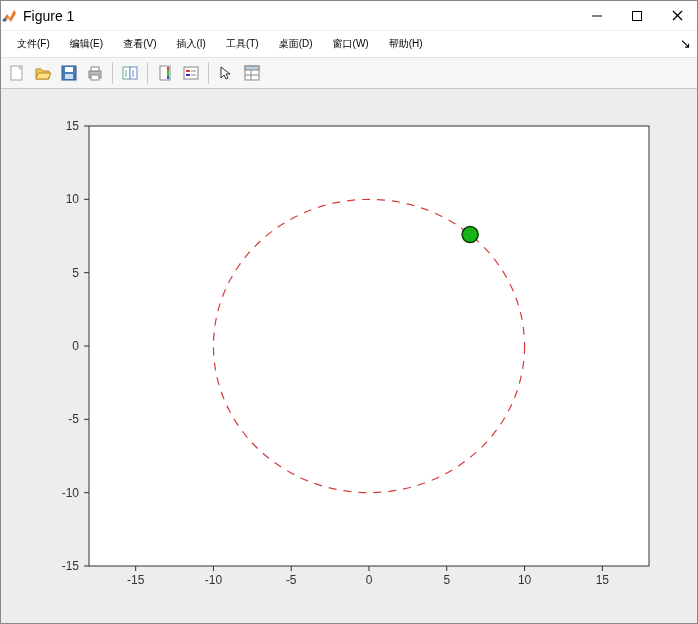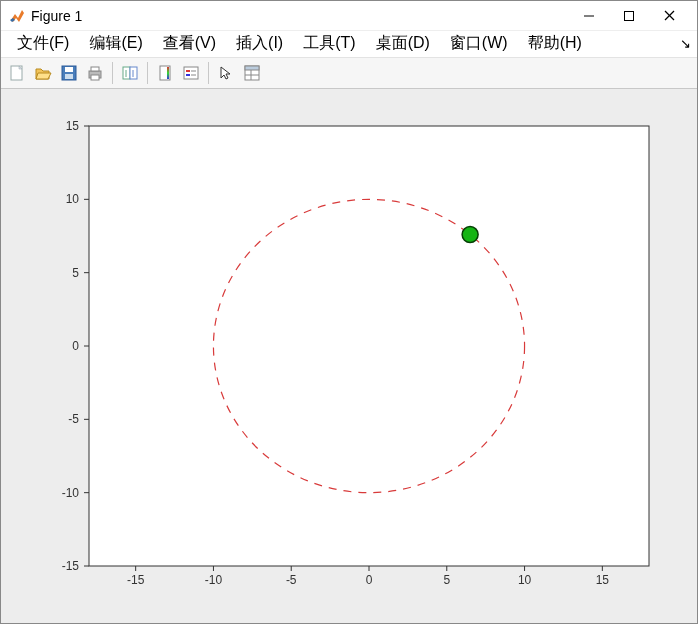--- a/index.html
+++ b/index.html
@@ -10,21 +10,21 @@
     background: #fff;
     width: 698px;
     height: 624px;
     overflow: hidden;
     border: 1px solid #888;
   }
   .titlebar {
     height: 30px;
     display: flex;
     align-items: center;
-    padding: 0 8px;
+    padding: 0 0;
     background: #fff;
     border-bottom: 1px solid #eee;
   }
   .titlebar .app-icon {
     width: 16px; height: 16px;
     margin-right: 6px;
   }
   .titlebar .title {
     flex: 1;
     font-size: 14px;
@@ -49,21 +49,21 @@
     display: flex;
     align-items: center;
     padding: 0 6px;
     gap: 0;
     border-bottom: 1px solid #fff;
     position: relative;
   }
   .menubar .menu-item {
     padding: 3px 10px;
     cursor: pointer;
-    font-size: 16px;
+    font-size: 10px;
   }
   .menubar .chevron {
     position: absolute;
     right: 6px;
     font-size: 13px;
     cursor: pointer;
   }
   .toolbar {
     height: 32px;
     display: flex;

